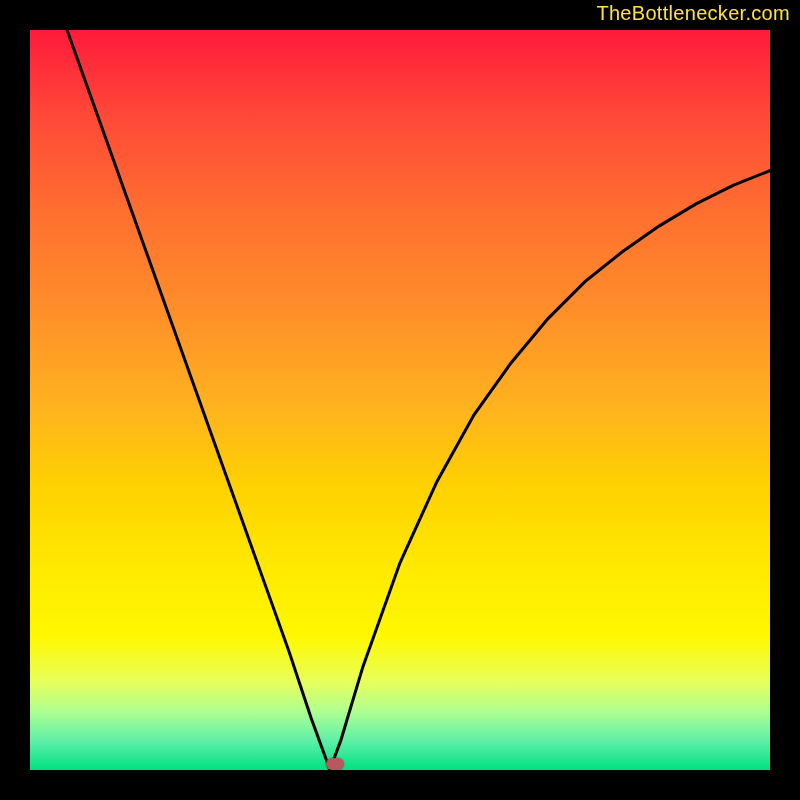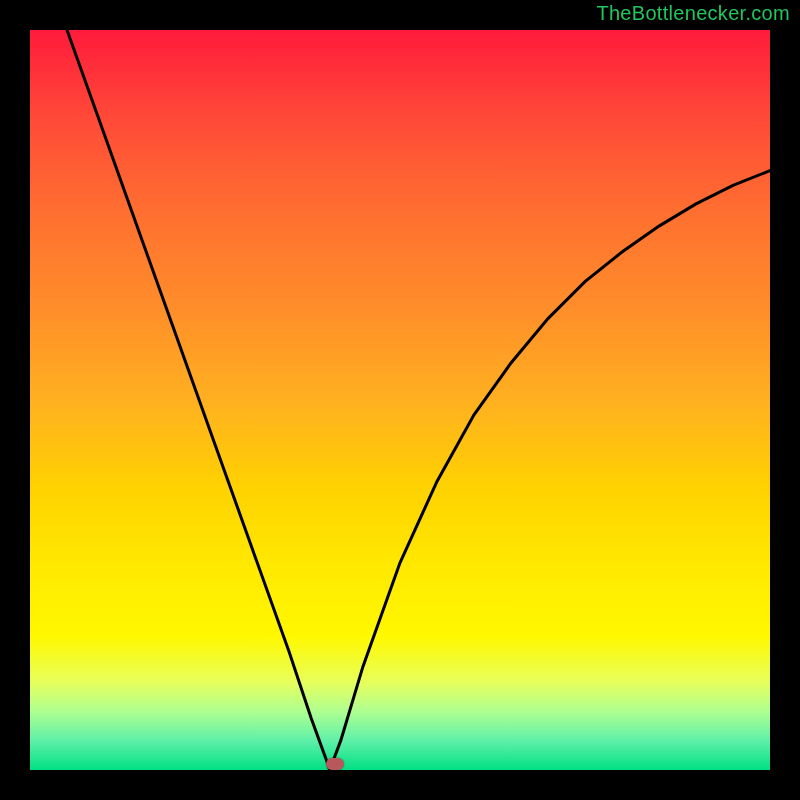--- a/index.html
+++ b/index.html
@@ -14,21 +14,21 @@
   .frame {
     position: relative;
     width: 800px;
     height: 800px;
     background: #000000;
   }
   .watermark {
     position: absolute;
     top: 2px;
     right: 10px;
-    color: #22c55e;
+    color: #fde047;
     font-size: 20px;
     font-weight: 500;
     letter-spacing: 0.3px;
     z-index: 10;
   }
   .plot-area {
     position: absolute;
     left: 30px;
     top: 30px;
     width: 740px;

